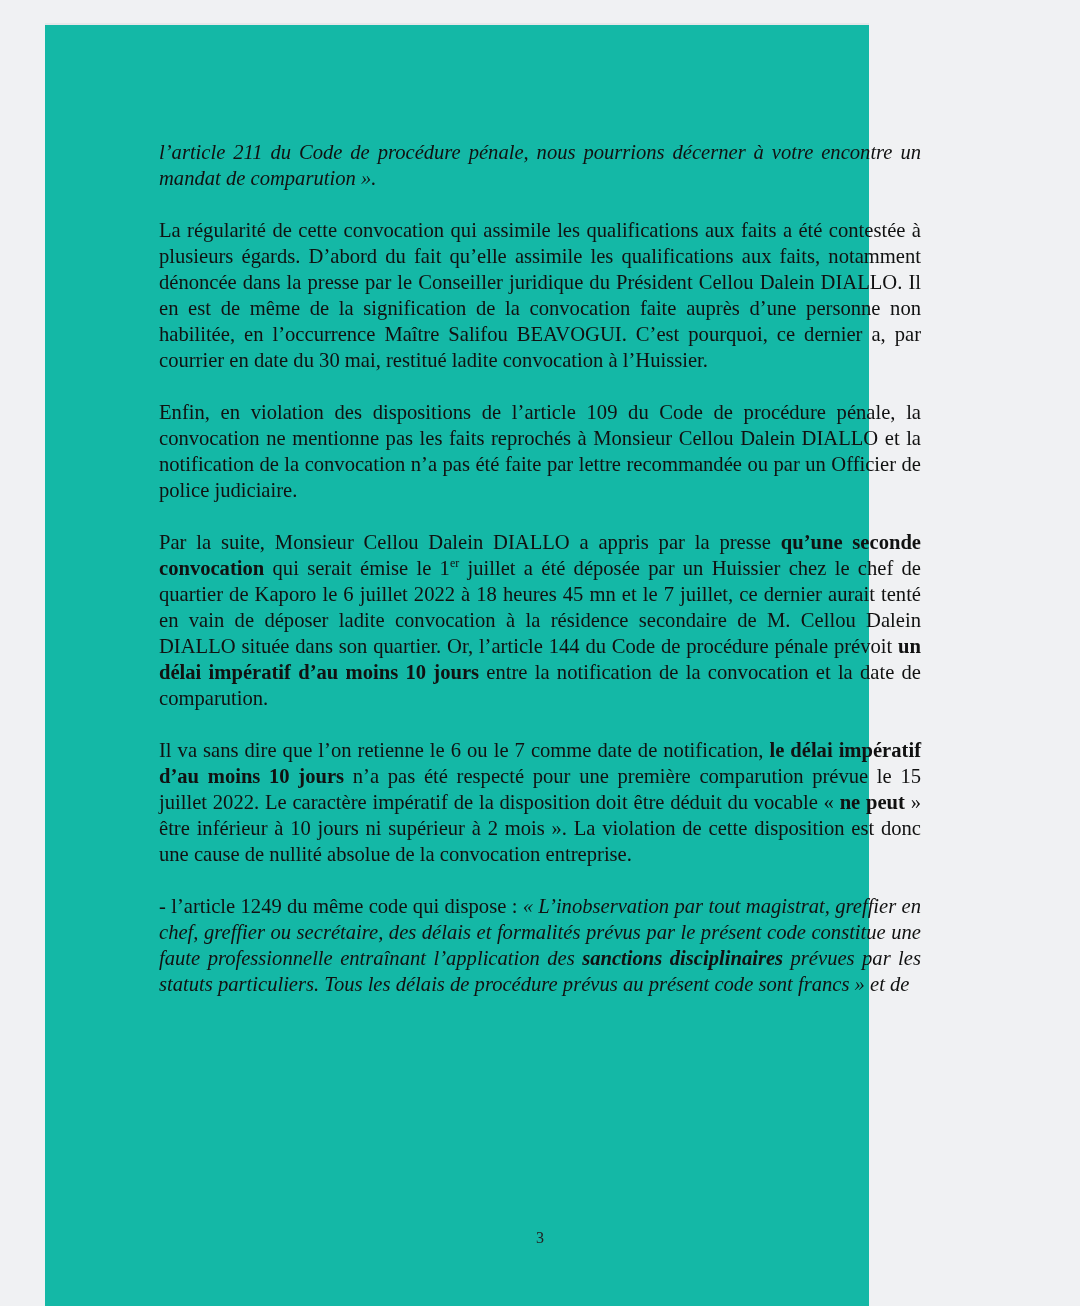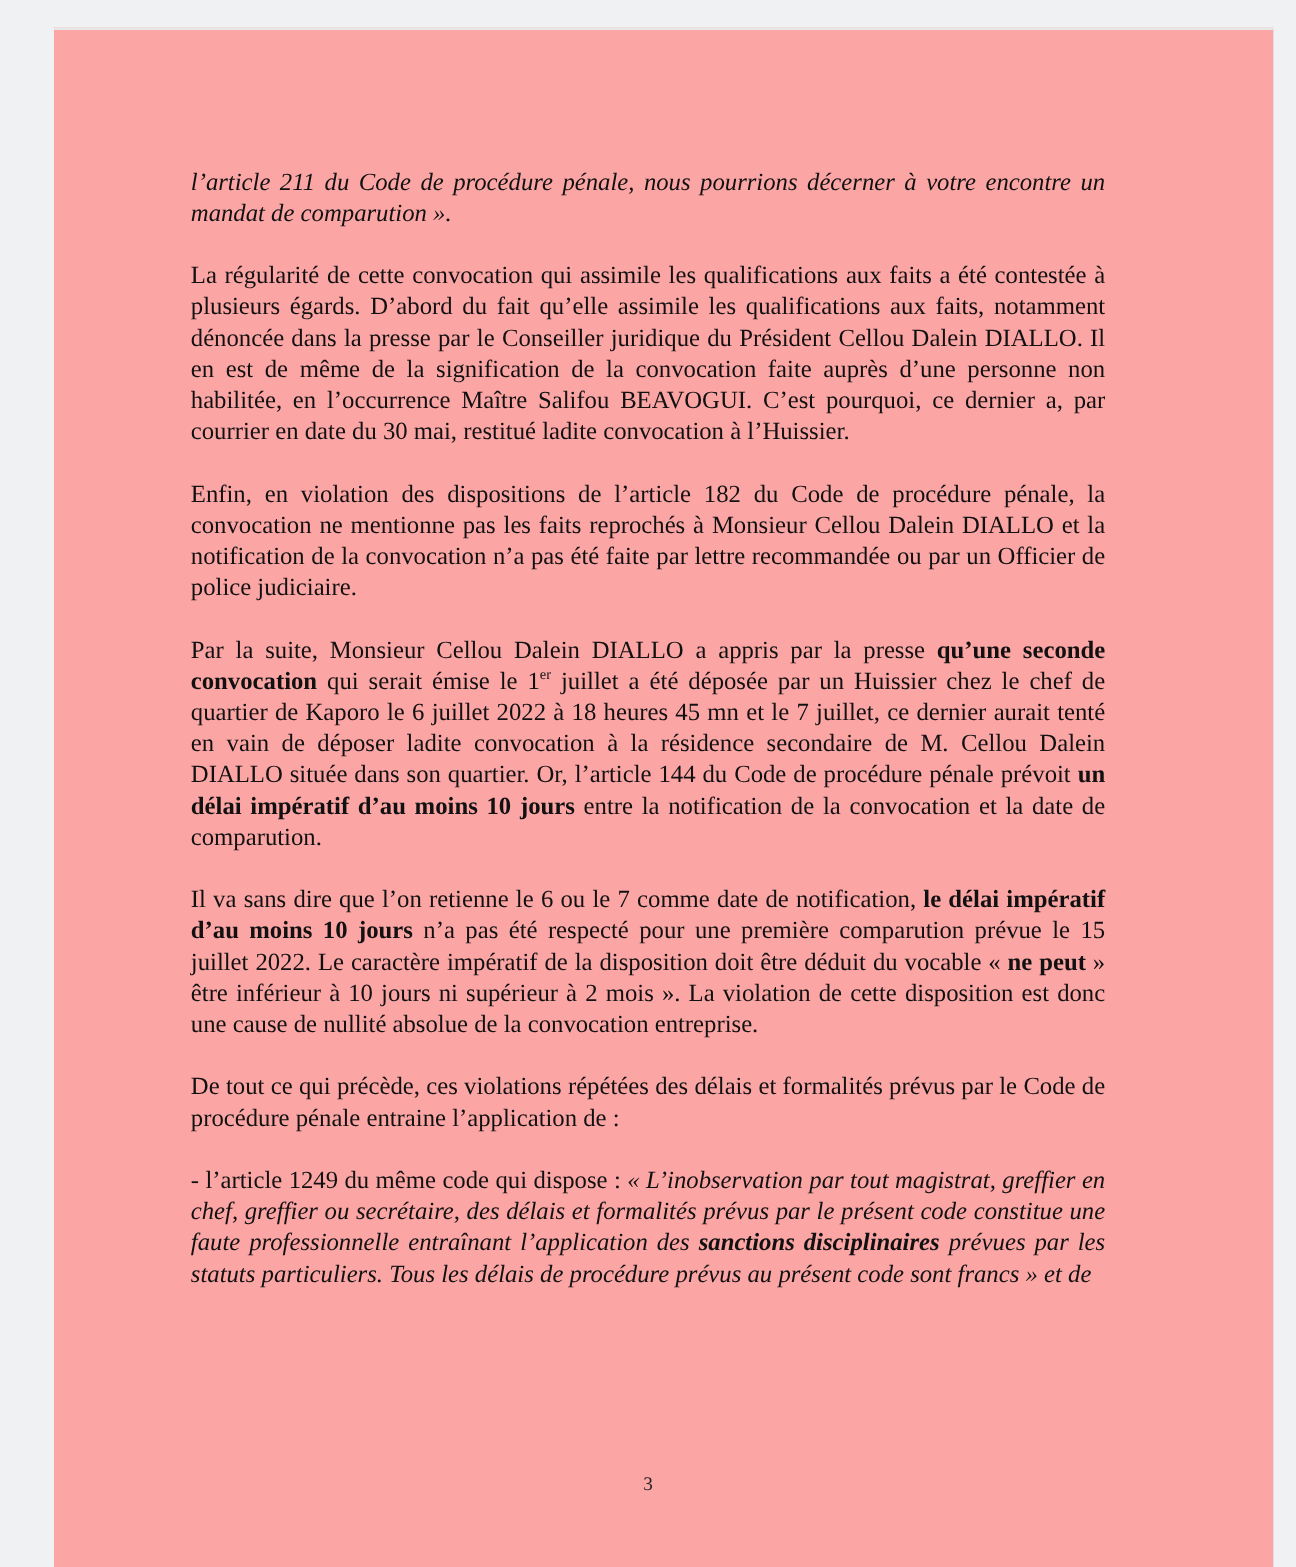--- a/index.html
+++ b/index.html
@@ -3,22 +3,22 @@
 <meta charset="utf-8">
 <style>
   html, body { margin:0; padding:0; }
   body {
     width:1080px; height:1306px; overflow:hidden;
     background:#f0f1f3;
     position:relative;
     font-family:"Liberation Serif", serif;
   }
   .page {
-    position:absolute; left:45px; top:23px; width:1016px; height:1281px;
-    background:#fca5a5;
+    position:absolute; left:45px; top:23px; width:824px; height:1281px;
+    background:#14b8a6;
     border-top:2px solid #e6e7e9;
     box-shadow:0 2px 0 #c9cacc;
   }
   .content {
     position:absolute; left:114px; top:114px; width:762px;
     color:#111;
     font-size:20.6px;
     line-height:26px;
   }
   .content p { margin:0 0 26px 0; text-align:justify; text-align-last:left; }
@@ -39,34 +39,31 @@
 
     <p>
       <span class="it">l’article 211 du Code de procédure pénale, nous pourrions décerner à votre encontre un mandat de comparution ».</span>
     </p>
 
     <p>
       <span>La régularité de cette convocation qui assimile les qualifications aux faits a été contestée à plusieurs égards.  D’abord du fait qu’elle assimile les qualifications aux faits, notamment dénoncée dans la presse par le Conseiller juridique du Président Cellou Dalein DIALLO. Il en est de même de la signification de la convocation faite auprès d’une personne non habilitée, en l’occurrence Maître Salifou BEAVOGUI. C’est pourquoi, ce dernier a, par courrier en date du 30 mai, restitué ladite convocation à l’Huissier.</span>
     </p>
 
     <p>
-      <span>Enfin, en violation des dispositions de l’article 182 du Code de procédure pénale, la convocation ne mentionne pas les faits reprochés à Monsieur Cellou Dalein DIALLO et la notification de la convocation n’a pas été faite par lettre recommandée ou par un Officier de police judiciaire.</span>
+      <span>Enfin, en violation des dispositions de l’article 109 du Code de procédure pénale, la convocation ne mentionne pas les faits reprochés à Monsieur Cellou Dalein DIALLO et la notification de la convocation n’a pas été faite par lettre recommandée ou par un Officier de police judiciaire.</span>
     </p>
 
     <p>
       <span>Par la suite, Monsieur Cellou Dalein DIALLO a appris par la presse </span><span class="b">qu’une seconde convocation</span><span> qui serait émise le 1</span><sup>er</sup><span> juillet a été déposée par un Huissier chez le chef de quartier de Kaporo le 6 juillet 2022 à 18 heures 45 mn et le 7 juillet, ce dernier aurait tenté en vain de déposer ladite convocation à la résidence secondaire de M. Cellou Dalein DIALLO située dans son quartier. Or, l’article 144 du Code de procédure pénale prévoit </span><span class="b">un délai impératif d’au moins 10 jours</span><span> entre la notification de la convocation et la date de comparution.</span>
     </p>
 
     <p>
       <span>Il va sans dire que l’on retienne le 6 ou le 7 comme date de notification, </span><span class="b">le délai impératif d’au moins 10 jours</span><span> n’a pas été respecté pour une première comparution prévue le 15 juillet 2022. Le caractère impératif de la disposition doit être déduit du vocable « </span><span class="b u">ne peut</span><span> » être inférieur à 10 jours ni supérieur à 2 mois ». La violation de cette disposition est donc une cause de nullité absolue de la convocation entreprise.</span>
     </p>
 
-    <p>
-      <span>De tout ce qui précède, ces violations répétées des délais et formalités prévus par le Code de procédure pénale entraine l’application de :</span>
-    </p>
 
     <p>
       <span>- l’article 1249 du même code qui dispose : </span><span class="it">« L’inobservation par tout magistrat, greffier en chef, greffier ou secrétaire, des délais et formalités prévus par le présent code constitue une faute professionnelle entraînant l’application des </span><span class="it b">sanctions disciplinaires</span><span class="it"> prévues par les statuts particuliers. Tous les délais de procédure prévus au présent code sont francs »</span><span class="it"> et de</span>
     </p>
 
   </div>
   <div class="pagenum">3</div>
 </div>
 
 </body></html>

